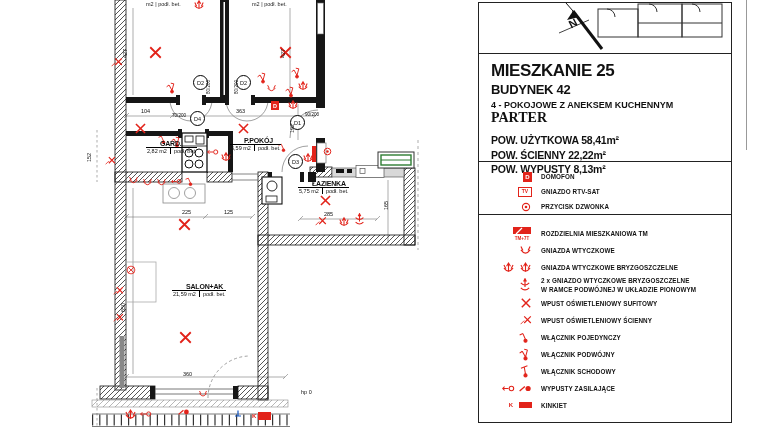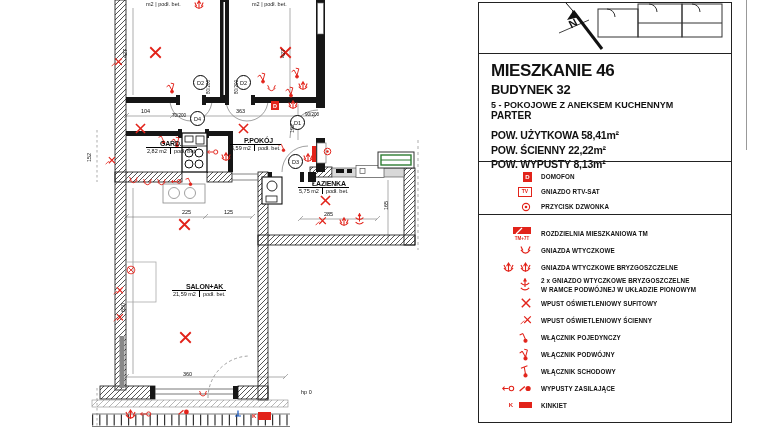--- a/index.html
+++ b/index.html
@@ -35,21 +35,21 @@
   #panel{position:absolute;left:478px;top:2px;width:254px;height:421px;border:1.6px solid #222;
          box-sizing:border-box;background:#fff;}
   .psec{position:absolute;left:0;width:100%;box-sizing:border-box;}
   #sec-north{top:0;height:50px;}
   #sec-title{top:50px;height:108px;border-top:1.6px solid #222;padding:7px 0 0 12px;}
   #sec-legend-top{top:158px;height:53px;border-top:1.6px solid #222;padding-top:7px;}
   #sec-legend-main{top:211px;height:208px;border-top:1.6px solid #222;padding-top:10px;}
   #panel-title{font-size:17px;font-weight:bold;letter-spacing:-0.4px;}
   #panel-subtitle{font-size:13px;font-weight:bold;letter-spacing:-0.3px;margin-top:1px;}
   #panel-type{font-size:9px;font-weight:bold;margin-top:3px;}
-  #panel-floor{font-size:10px;font-weight:bold;}
+  #panel-floor{font-size:14px;font-weight:bold;font-family:Liberation Serif, serif;}
   .area-line{font-size:10.5px;font-weight:bold;letter-spacing:-0.2px;margin-top:2.5px;}
   #area-lines{margin-top:8px;}
   .lrow{display:flex;align-items:center;min-height:15px;}
   #sec-legend-main .lrow{min-height:17px;}
   .lrow.tall{min-height:26px;}
   .licon{width:62px;display:flex;justify-content:flex-end;align-items:center;gap:4px;
          padding-right:9px;box-sizing:border-box;color:var(--red);line-height:0;}
   .llabel{font-size:6.3px;font-weight:bold;color:#111;letter-spacing:0.1px;line-height:1.5;}
   .dbox{width:9px;height:10px;background:var(--red);color:#fff;font-size:6px;font-weight:bold;
         display:flex;align-items:center;justify-content:center;line-height:1;}
@@ -460,23 +460,23 @@
           <rect x="85" y="3" width="40" height="33"></rect>
           <line x1="41" y1="22" x2="125" y2="22"></line>
           <path d="M10,8 a8,8 0 0 1 8,8"></path>
           <path d="M52,3 a8,8 0 0 1 8,8"></path>
           <path d="M95,3 a8,8 0 0 1 8,8"></path>
         </g>
       </svg>
     </div>
 
     <div class="psec" id="sec-title">
-      <div id="panel-title">MIESZKANIE 46</div>
-      <div id="panel-subtitle">BUDYNEK 32</div>
-      <div id="panel-type">5 - POKOJOWE Z ANEKSEM KUCHENNYM</div>
+      <div id="panel-title">MIESZKANIE 25</div>
+      <div id="panel-subtitle">BUDYNEK 42</div>
+      <div id="panel-type">4 - POKOJOWE Z ANEKSEM KUCHENNYM</div>
       <div id="panel-floor">PARTER</div>
       <div id="area-lines">
         <div class="area-line"><span>POW. UŻYTKOWA</span> <span>58,41m²</span></div>
         <div class="area-line"><span>POW. ŚCIENNY</span> <span>22,22m²</span></div>
         <div class="area-line"><span>POW. WYPUSTY</span> <span>8,13m²</span></div>
       </div>
     </div>
 
     <div class="psec" id="sec-legend-top">
       <div class="lrow">

